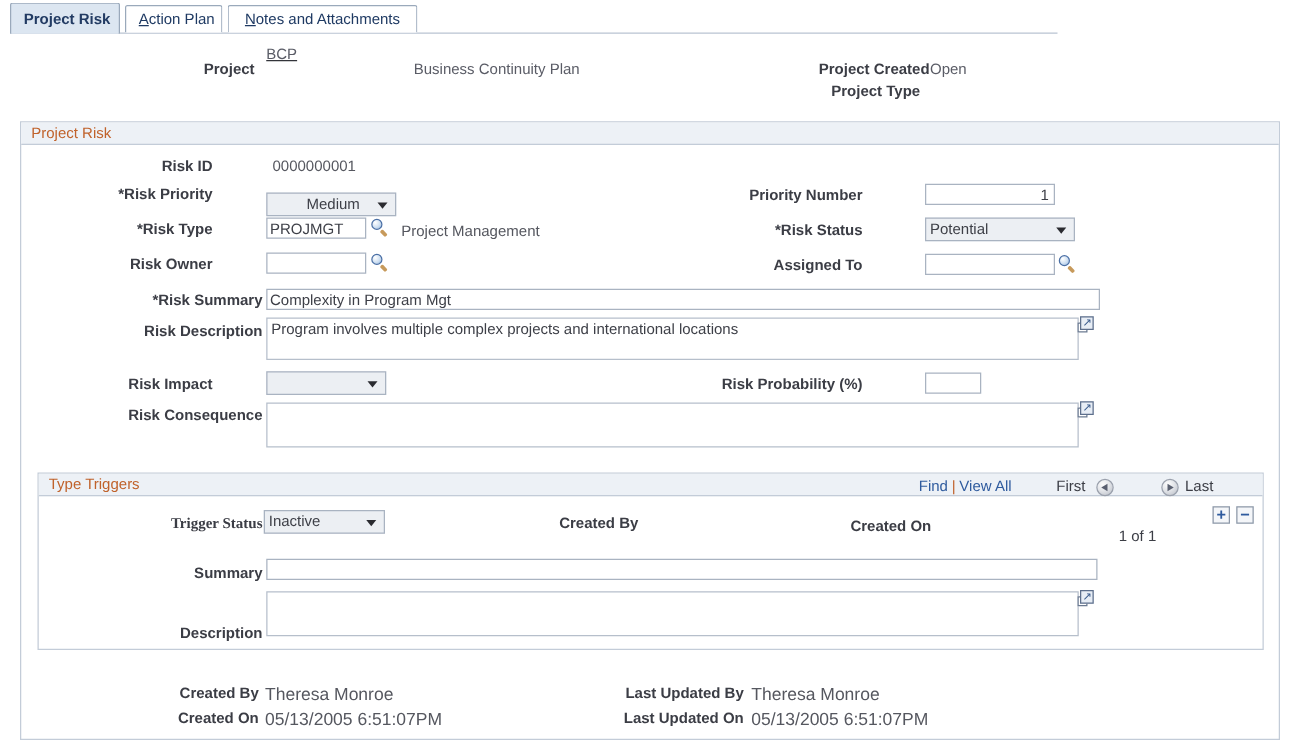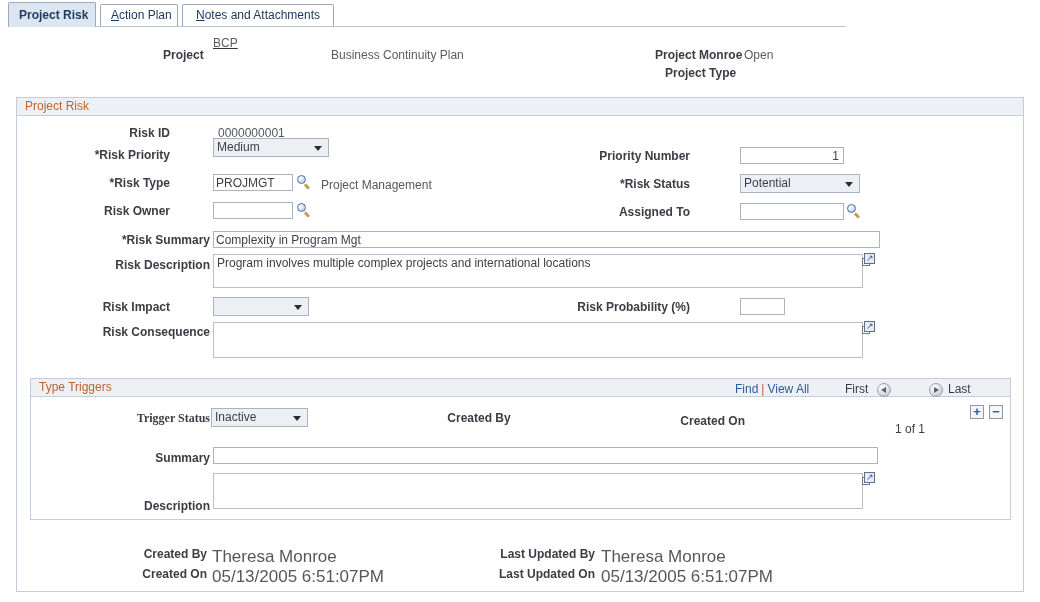--- a/index.html
+++ b/index.html
@@ -281,21 +281,21 @@
   .audit-lbl {
     position: absolute;
     font-weight: bold;
     font-size: 12px;
     color: #3b3d45;
     text-align: right;
     white-space: nowrap;
   }
   .audit-val {
     position: absolute;
-    font-size: 17px;
+    font-size: 14px;
     color: #55575f;
     white-space: nowrap;
   }
 </style>
 </head>
 <body>
 
 <div class="tabstrip">
   <div class="baseline"></div>
   <div class="tab active" style="left:8px; width:88px;">Project Risk</div>
@@ -307,21 +307,21 @@
   <span class="lbl">Project</span>
 </div>
 <div class="hdr" style="left:213px; top:36px;text-decoration:underline;">
   <span class="val">BCP</span>
 </div>
 <div class="hdr" style="left:331px; top:48px;">
   <span class="val">Business Continuity Plan</span>
 </div>
 
 <div class="hdr" style="left:655px; top:48px;">
-  <span class="lbl">Project Monroe</span>
+  <span class="lbl">Project Created</span>
 </div>
 <div class="hdr" style="left:744px; top:48px;">
   <span class="val">Open</span>
 </div>
 <div class="hdr" style="left:665px; top:66px;">
   <span class="lbl">Project Type</span>
 </div>
 <div class="hdr" style="left:744px; top:66px;">
   <span class="val"></span>
 </div>
@@ -329,21 +329,21 @@
 <div class="panel" style="left:16px; top:97px; width:1008px; height:495px;">
   <div class="panel-title">
     <span class="panel-title-inner">Project Risk</span>
   </div>
 </div>
 
 <div class="flabel" style="left:60px; top:126px; width:110px;">Risk ID</div>
 <div class="ftext" style="left:218px; top:126px;">0000000001</div>
 
 <div class="flabel" style="left:60px; top:148px; width:110px;">*Risk Priority</div>
-<div class="sel" style="left:213px; top:138px; width:116px;">
+<div class="sel" style="left:213px; top:154px; width:104px;text-align:center;">
   <span>Medium</span>
   <span class="caret"></span>
 </div>
 
 <div class="flabel" style="left:530px; top:149px; width:160px;">Priority Number</div>
 <input class="inp num" style="left: 740px; top: 147px; width: 104px;" value="1">
 
 <div class="flabel" style="left:60px; top:176px; width:110px;">*Risk Type</div>
 <input class="inp" style="left: 213px; top: 174px; width: 80px;" value="PROJMGT">
 <div class="mag" style="left:297px; top:175px;">

